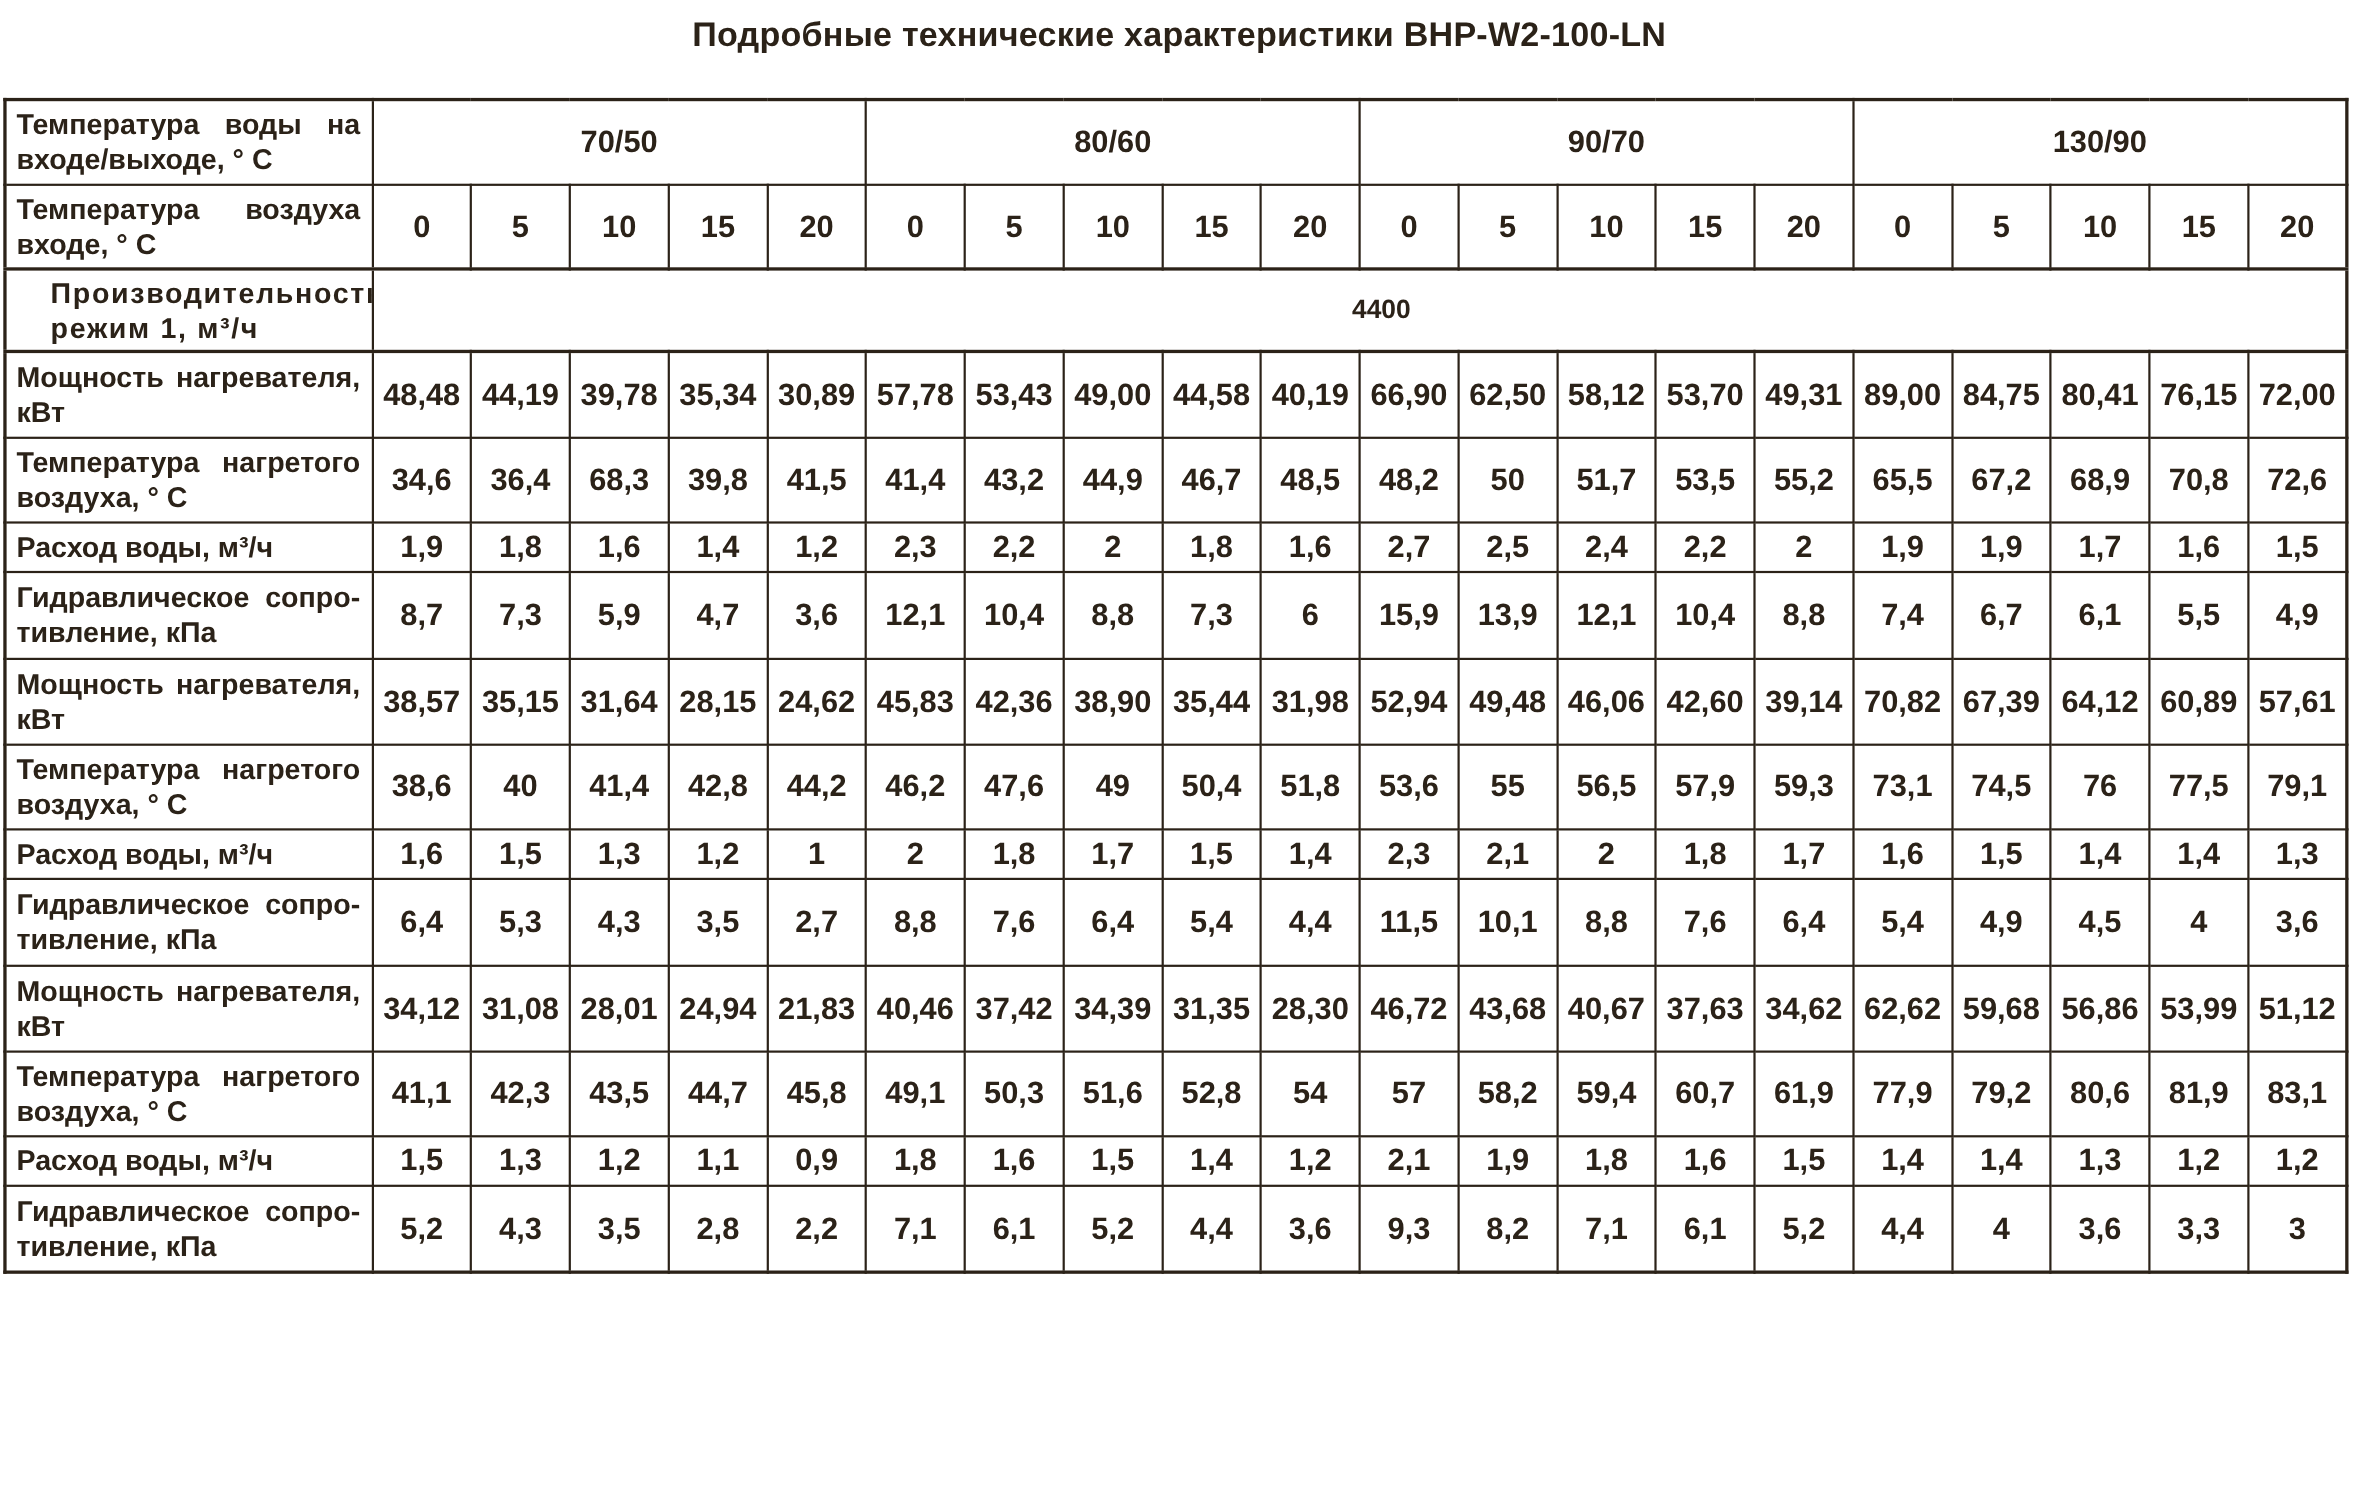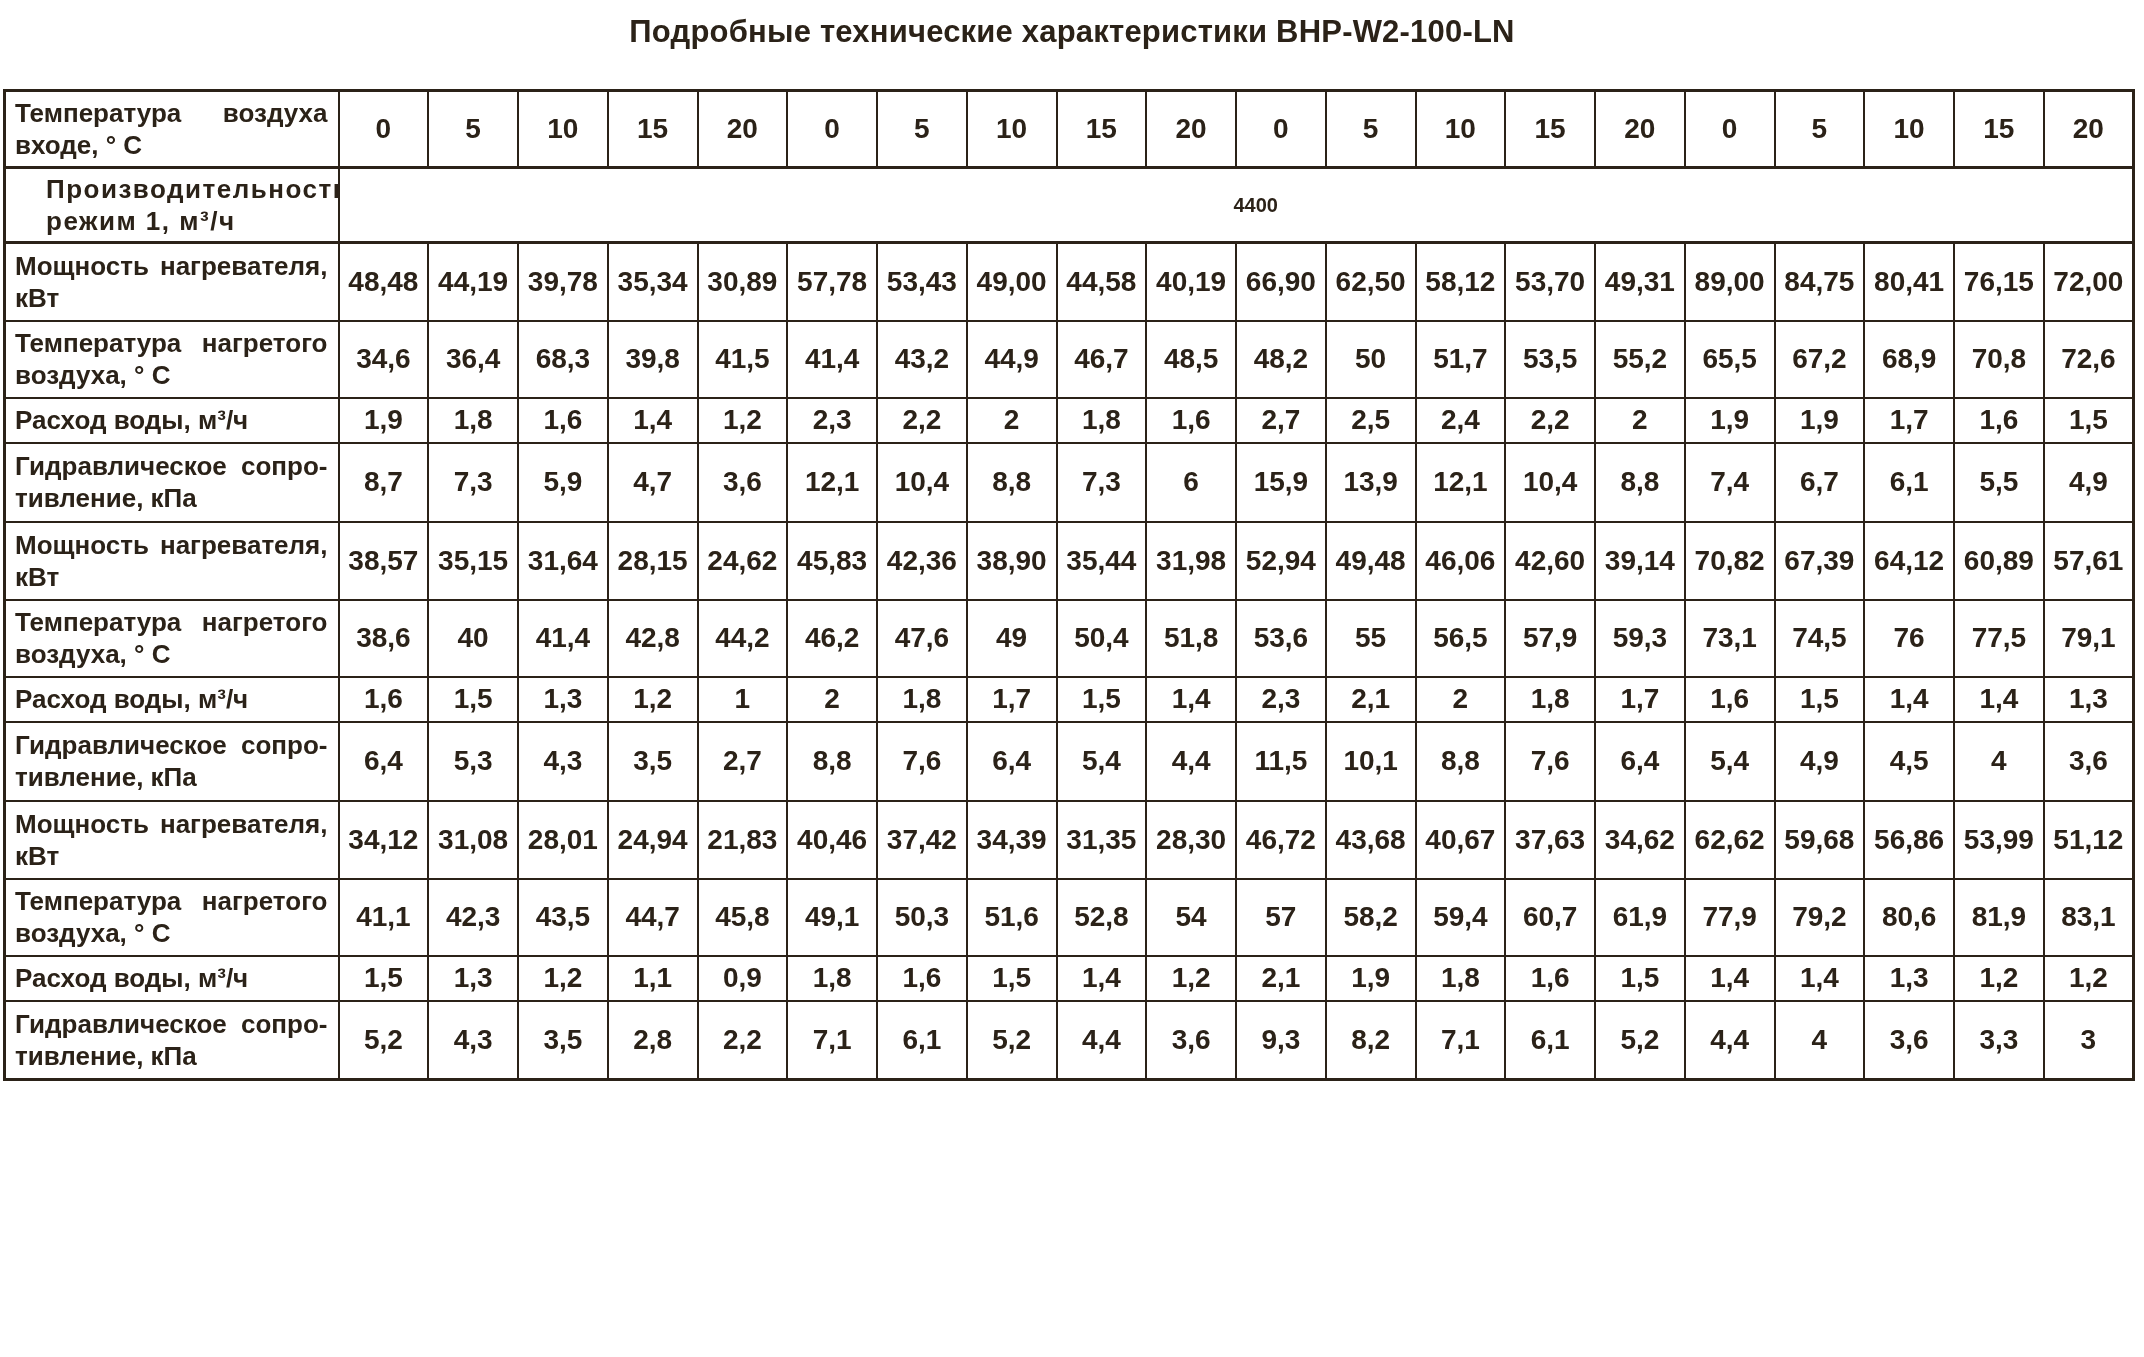--- a/index.html
+++ b/index.html
@@ -37,21 +37,21 @@
     overflow: hidden;
   }
   td.lbl {
     text-align: justify;
     font-size: 26px;
     line-height: 32px;
     padding: 4px 10px 4px 9px;
   }
   td.cap-lbl { letter-spacing: 1.5px; }
   td.grp { font-size: 28px; }
-  td.cap-val { font-size: 20px; }
+  td.cap-val { font-size: 24px; }
   tr.cap td { border-top-width: 3px; border-bottom-width: 3px; padding-left: 40px; }
   
   tr.rh-grp  td { height: 77px; }
   tr.rh-air  td { height: 77px; }
   tr.rh-cap  td { height: 75px; }
   tr.rh-pow  td { height: 78px; }
   tr.rh-tmp  td { height: 77px; }
   tr.rh-flw  td { height: 45px; }
   tr.rh-hyd  td { height: 79px; }
 </style>
@@ -79,20 +79,27 @@
       <col>
       <col>
     <col>
       <col>
       <col>
       <col>
       <col>
   </colgroup>
 
   <tbody>
+      <tr class="rh-grp">
+    <td class="lbl">Температура воды на входе/выходе, ° С</td>
+    <td class="grp" colspan="5">70/50</td>
+    <td class="grp" colspan="5">80/60</td>
+    <td class="grp" colspan="5">90/70</td>
+    <td class="grp" colspan="5">130/90</td>
+  </tr>
 
   <tr class="rh-air">
     <td class="lbl">Температура воздуха входе, ° С</td>
   <td>0</td>
         <td>5</td>
         <td>10</td>
         <td>15</td>
         <td>20</td>
         <td>0</td>
         <td>5</td>

